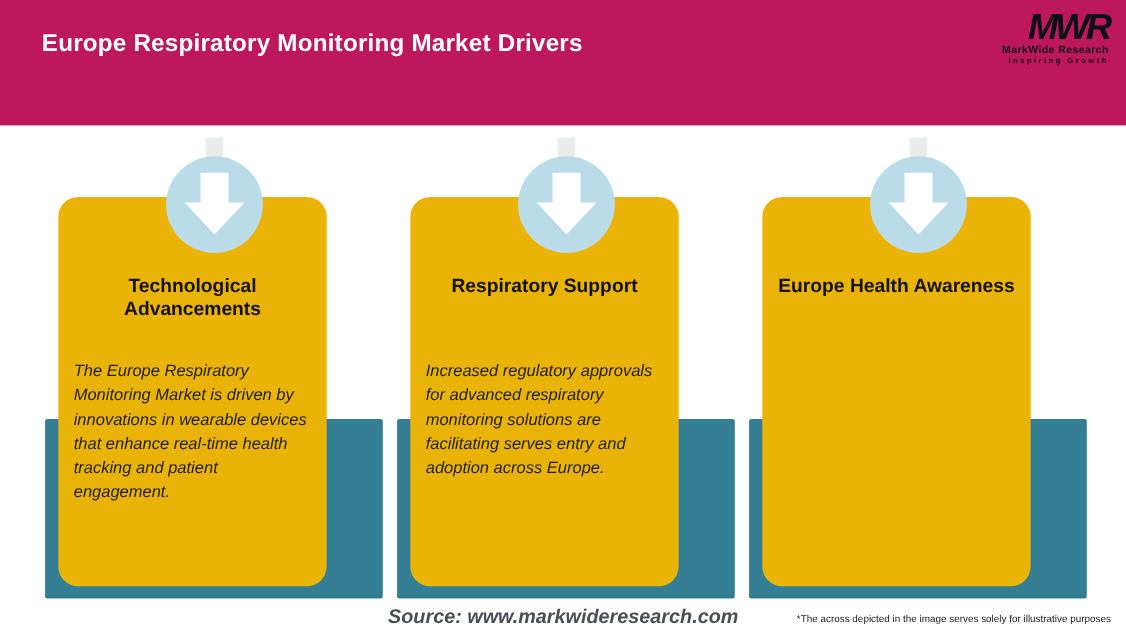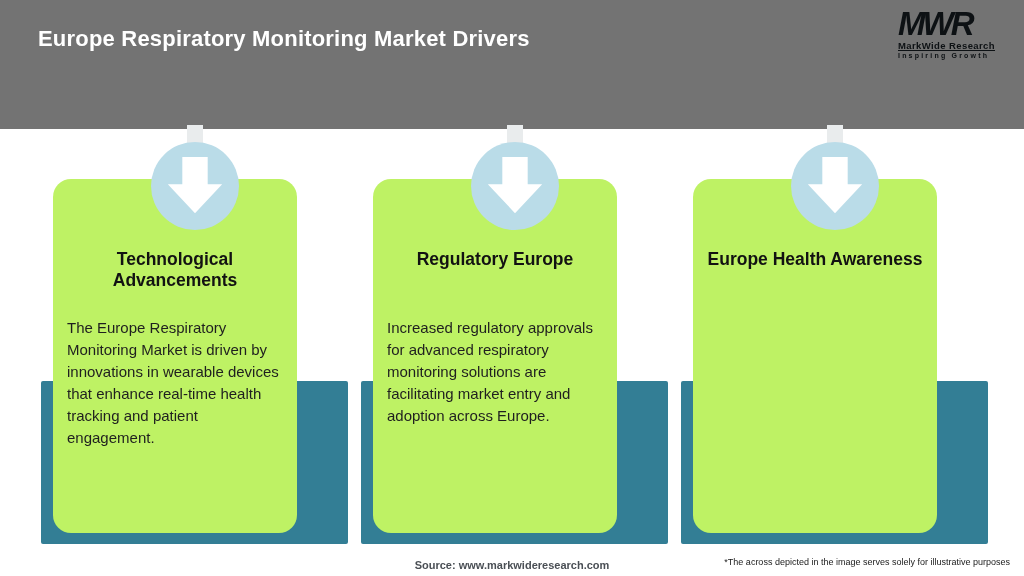--- a/index.html
+++ b/index.html
@@ -3,71 +3,71 @@
 <meta charset="utf-8">
 <style>
   html,body{margin:0;padding:0;}
   body{
     width:1024px;height:576px;position:relative;overflow:hidden;
     background:#ffffff;
     font-family:"Liberation Sans", sans-serif;
   }
   
   .header{
-    position:absolute;left:0;top:0;width:1024px;height:129px;
-    background:#737373;
+    position:absolute;left:0;top:0;width:1024px;height:114px;
+    background:#be185d;
   }
   .page-title{
     position:absolute;left:38px;top:26px;
     font-size:22px;font-weight:700;color:#ffffff;letter-spacing:.2px;
   }
   .logo{
-    position:absolute;right:16px;top:9px;width:110px;text-align:left;color:#0d1114;
+    position:absolute;right:16px;top:9px;width:110px;text-align:right;color:#0d1114;
   }
   .logo-acronym{
     font-size:33px;font-weight:800;font-style:italic;letter-spacing:-3px;
     line-height:30px;color:#0d1114;
   }
-  .logo-name{font-size:9.5px;font-weight:700;letter-spacing:.4px;margin-top:1px;text-decoration:underline;}
+  .logo-name{font-size:9.5px;font-weight:700;letter-spacing:.4px;margin-top:1px;}
   .logo-tagline{font-size:7px;font-weight:700;letter-spacing:2.2px;margin-top:1px;}
   
   .driver{position:absolute;top:125px;width:307px;height:420px;}
   .driver.c1{left:41px;}
   .driver.c2{left:361px;}
   .driver.c3{left:681px;}
   .band{
     position:absolute;left:0;top:256px;width:307px;height:163px;
     background:#337E95;border-radius:2px;z-index:1;
   }
   .card{
     position:absolute;left:12px;top:54px;width:244px;height:354px;
-    background:#bef264;border-radius:18px;z-index:2;
+    background:#eab308;border-radius:18px;z-index:2;
   }
   .card-title{
     position:absolute;left:0;top:70px;width:100%;
     text-align:center;font-size:17.5px;font-weight:700;color:#121212;margin:0;
   }
   .card-text{
-    position:absolute;left:14px;right:13px;top:138px;
-    font-size:15px;line-height:22px;color:#1f1f1f;margin:0;
+    position:absolute;left:14px;right:13px;top:148px;
+    font-size:15px;line-height:22px;color:#1f1f1f;margin:0;font-style:italic;
   }
   .arrow-tab{
     position:absolute;left:50%;margin-left:-8px;top:0;width:16px;height:26px;
     background:#E9ECED;z-index:2;
   }
   .circle{
     position:absolute;left:50%;margin-left:-44px;top:17px;width:88px;height:88px;
     border-radius:50%;background:#BADCE8;z-index:3;
     display:flex;align-items:center;justify-content:center;
   }
   .circle svg{display:block;}
   
   .source-line{
     position:absolute;left:0;right:0;bottom:5px;
-    text-align:center;font-size:11px;font-weight:700;color:#4A4F55;
+    text-align:center;font-size:18px;font-weight:700;color:#4A4F55;font-style:italic;
   }
   .disclaimer{
     position:absolute;right:14px;bottom:9px;
     font-size:9px;color:#1a1a1a;
   }
 </style>
 </head>
 <body>
 
 <div class="header">
@@ -90,22 +90,22 @@
     <svg width="58" height="62" viewBox="0 0 64 64" aria-hidden="true">
       <polygon points="18,0 46,0 46,30 62,30 32,62 2,30 18,30" fill="#ffffff"></polygon>
     </svg>
   </div>
 </div>
 
 <div class="driver c2">
   <div class="band"></div>
   <div class="arrow-tab"></div>
   <div class="card">
-    <h2 class="card-title">Regulatory Europe</h2>
-    <p class="card-text">Increased regulatory approvals for advanced respiratory monitoring solutions are facilitating market entry and adoption across Europe.</p>
+    <h2 class="card-title">Respiratory Support</h2>
+    <p class="card-text">Increased regulatory approvals for advanced respiratory monitoring solutions are facilitating serves entry and adoption across Europe.</p>
   </div>
   <div class="circle">
     <svg width="58" height="62" viewBox="0 0 64 64" aria-hidden="true">
       <polygon points="18,0 46,0 46,30 62,30 32,62 2,30 18,30" fill="#ffffff"></polygon>
     </svg>
   </div>
 </div>
 
 <div class="driver c3">
   <div class="band"></div>

